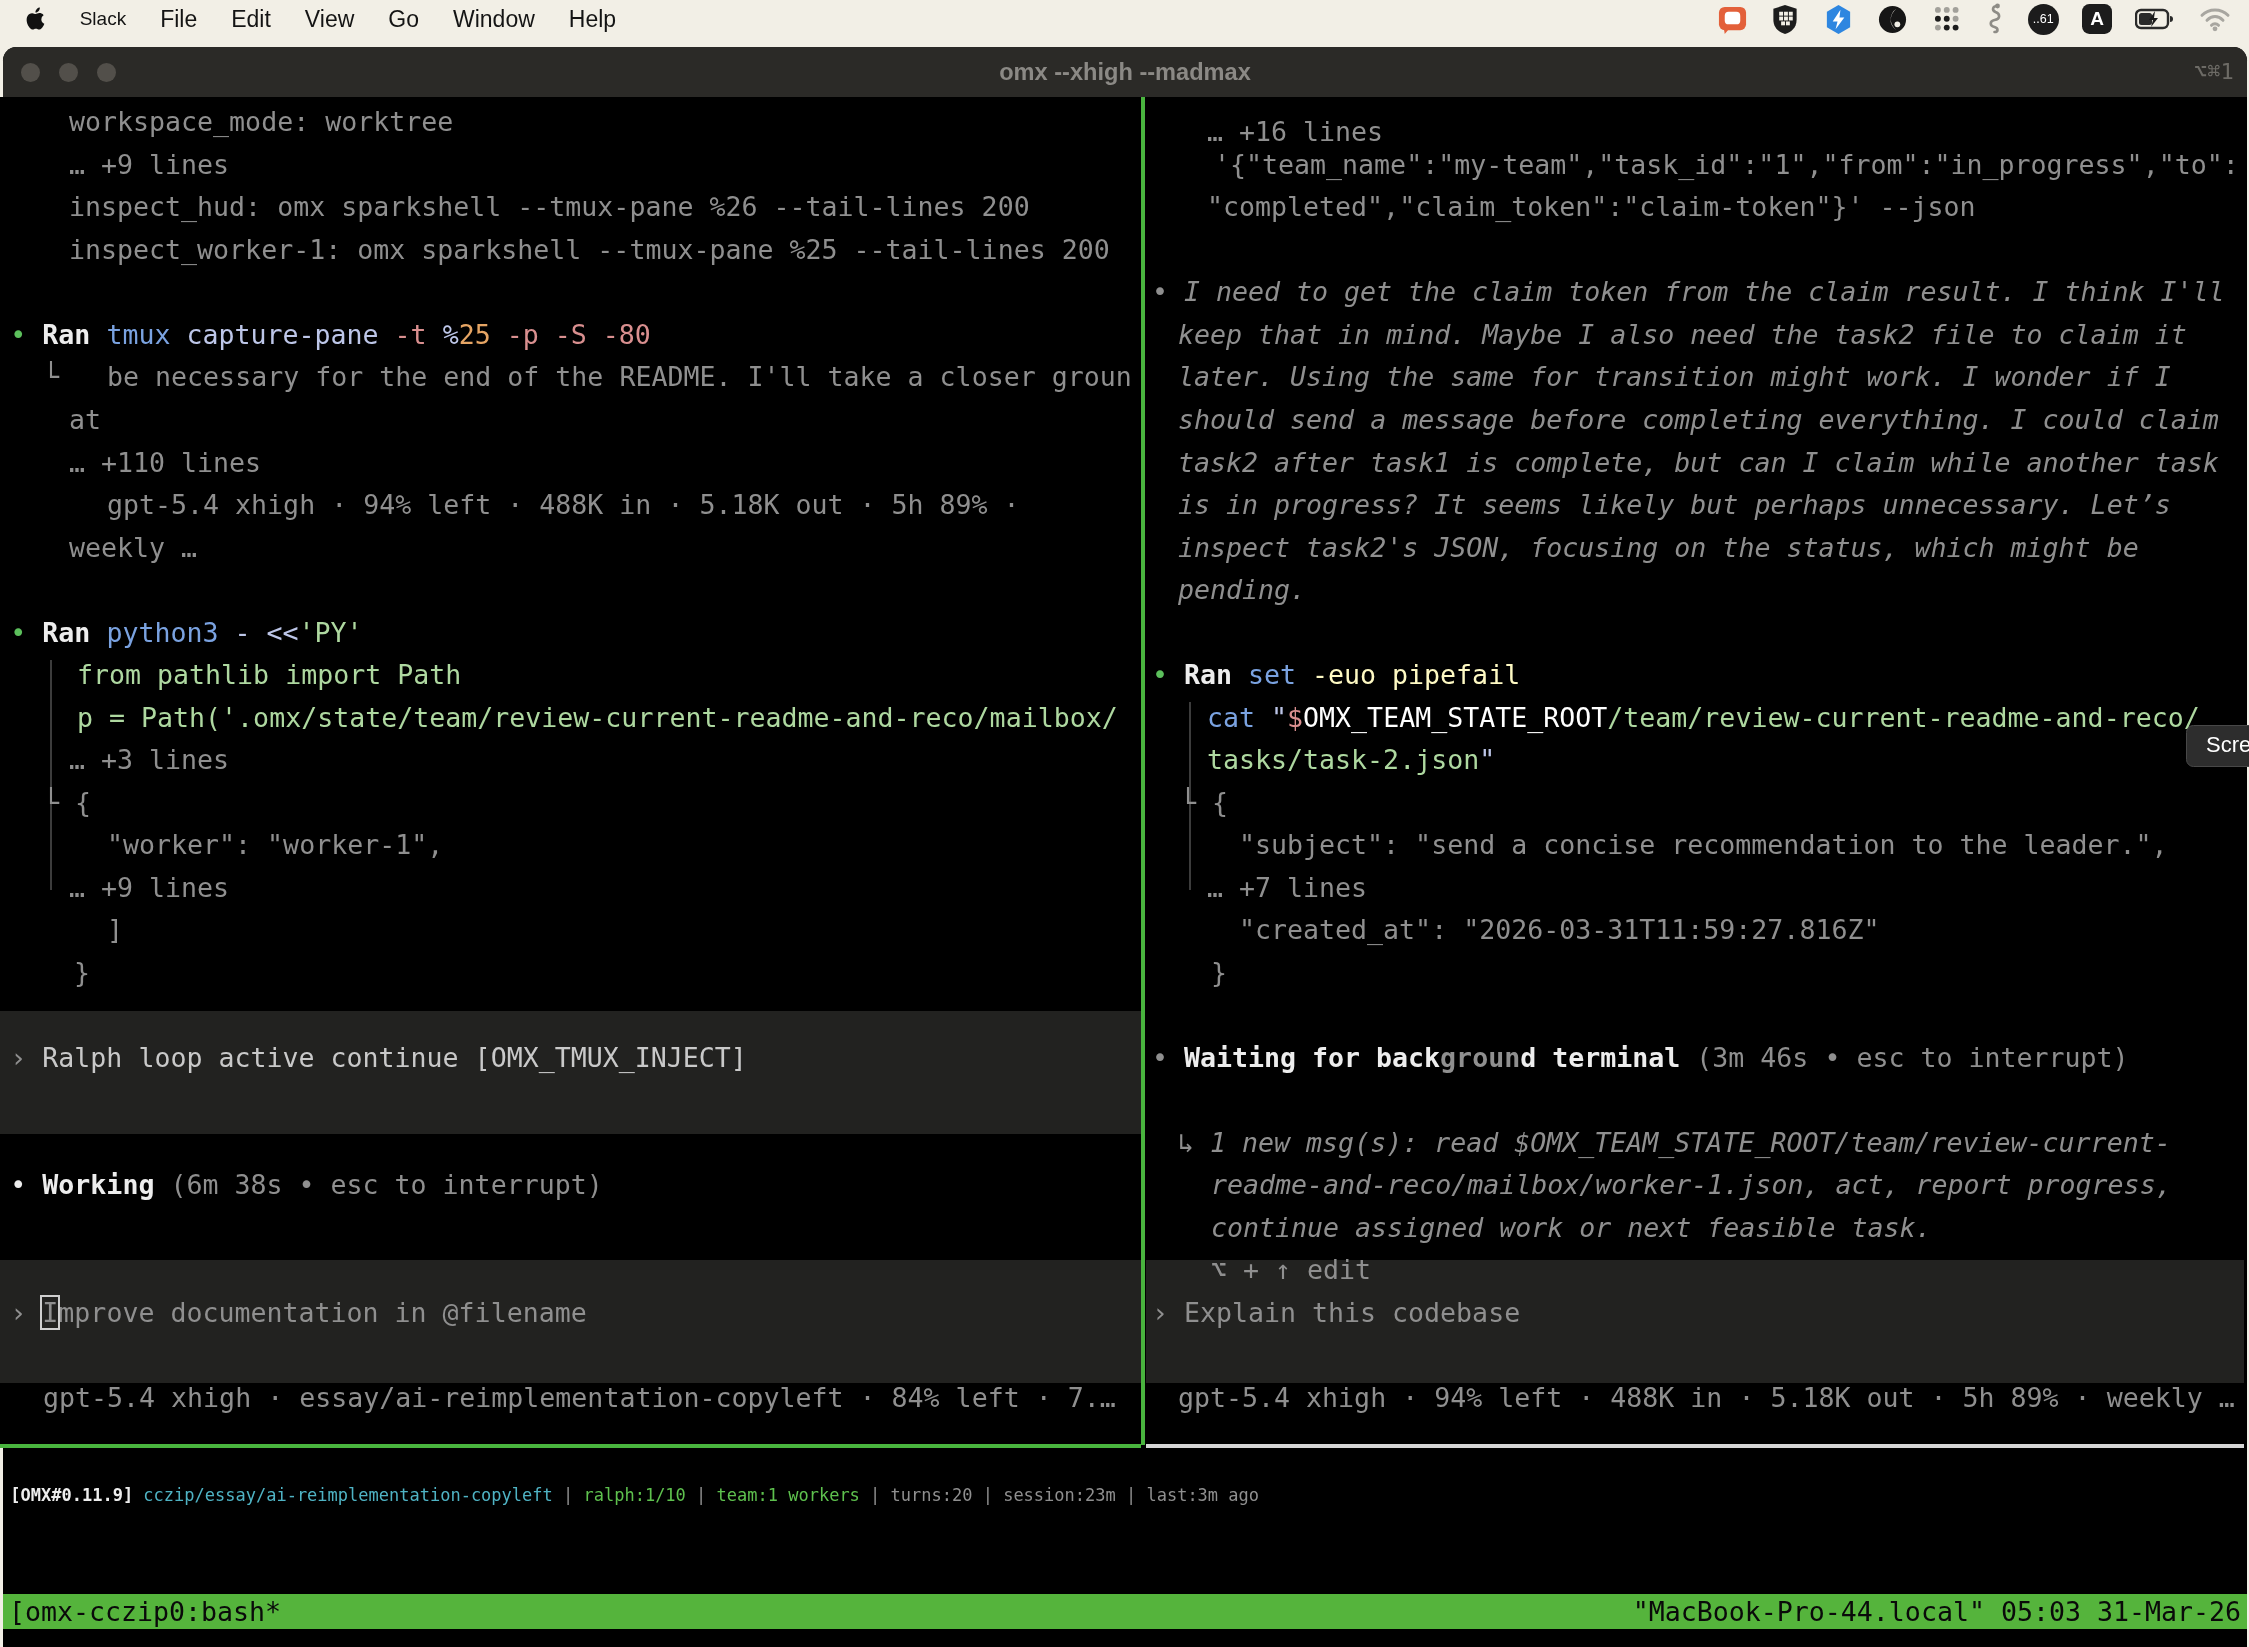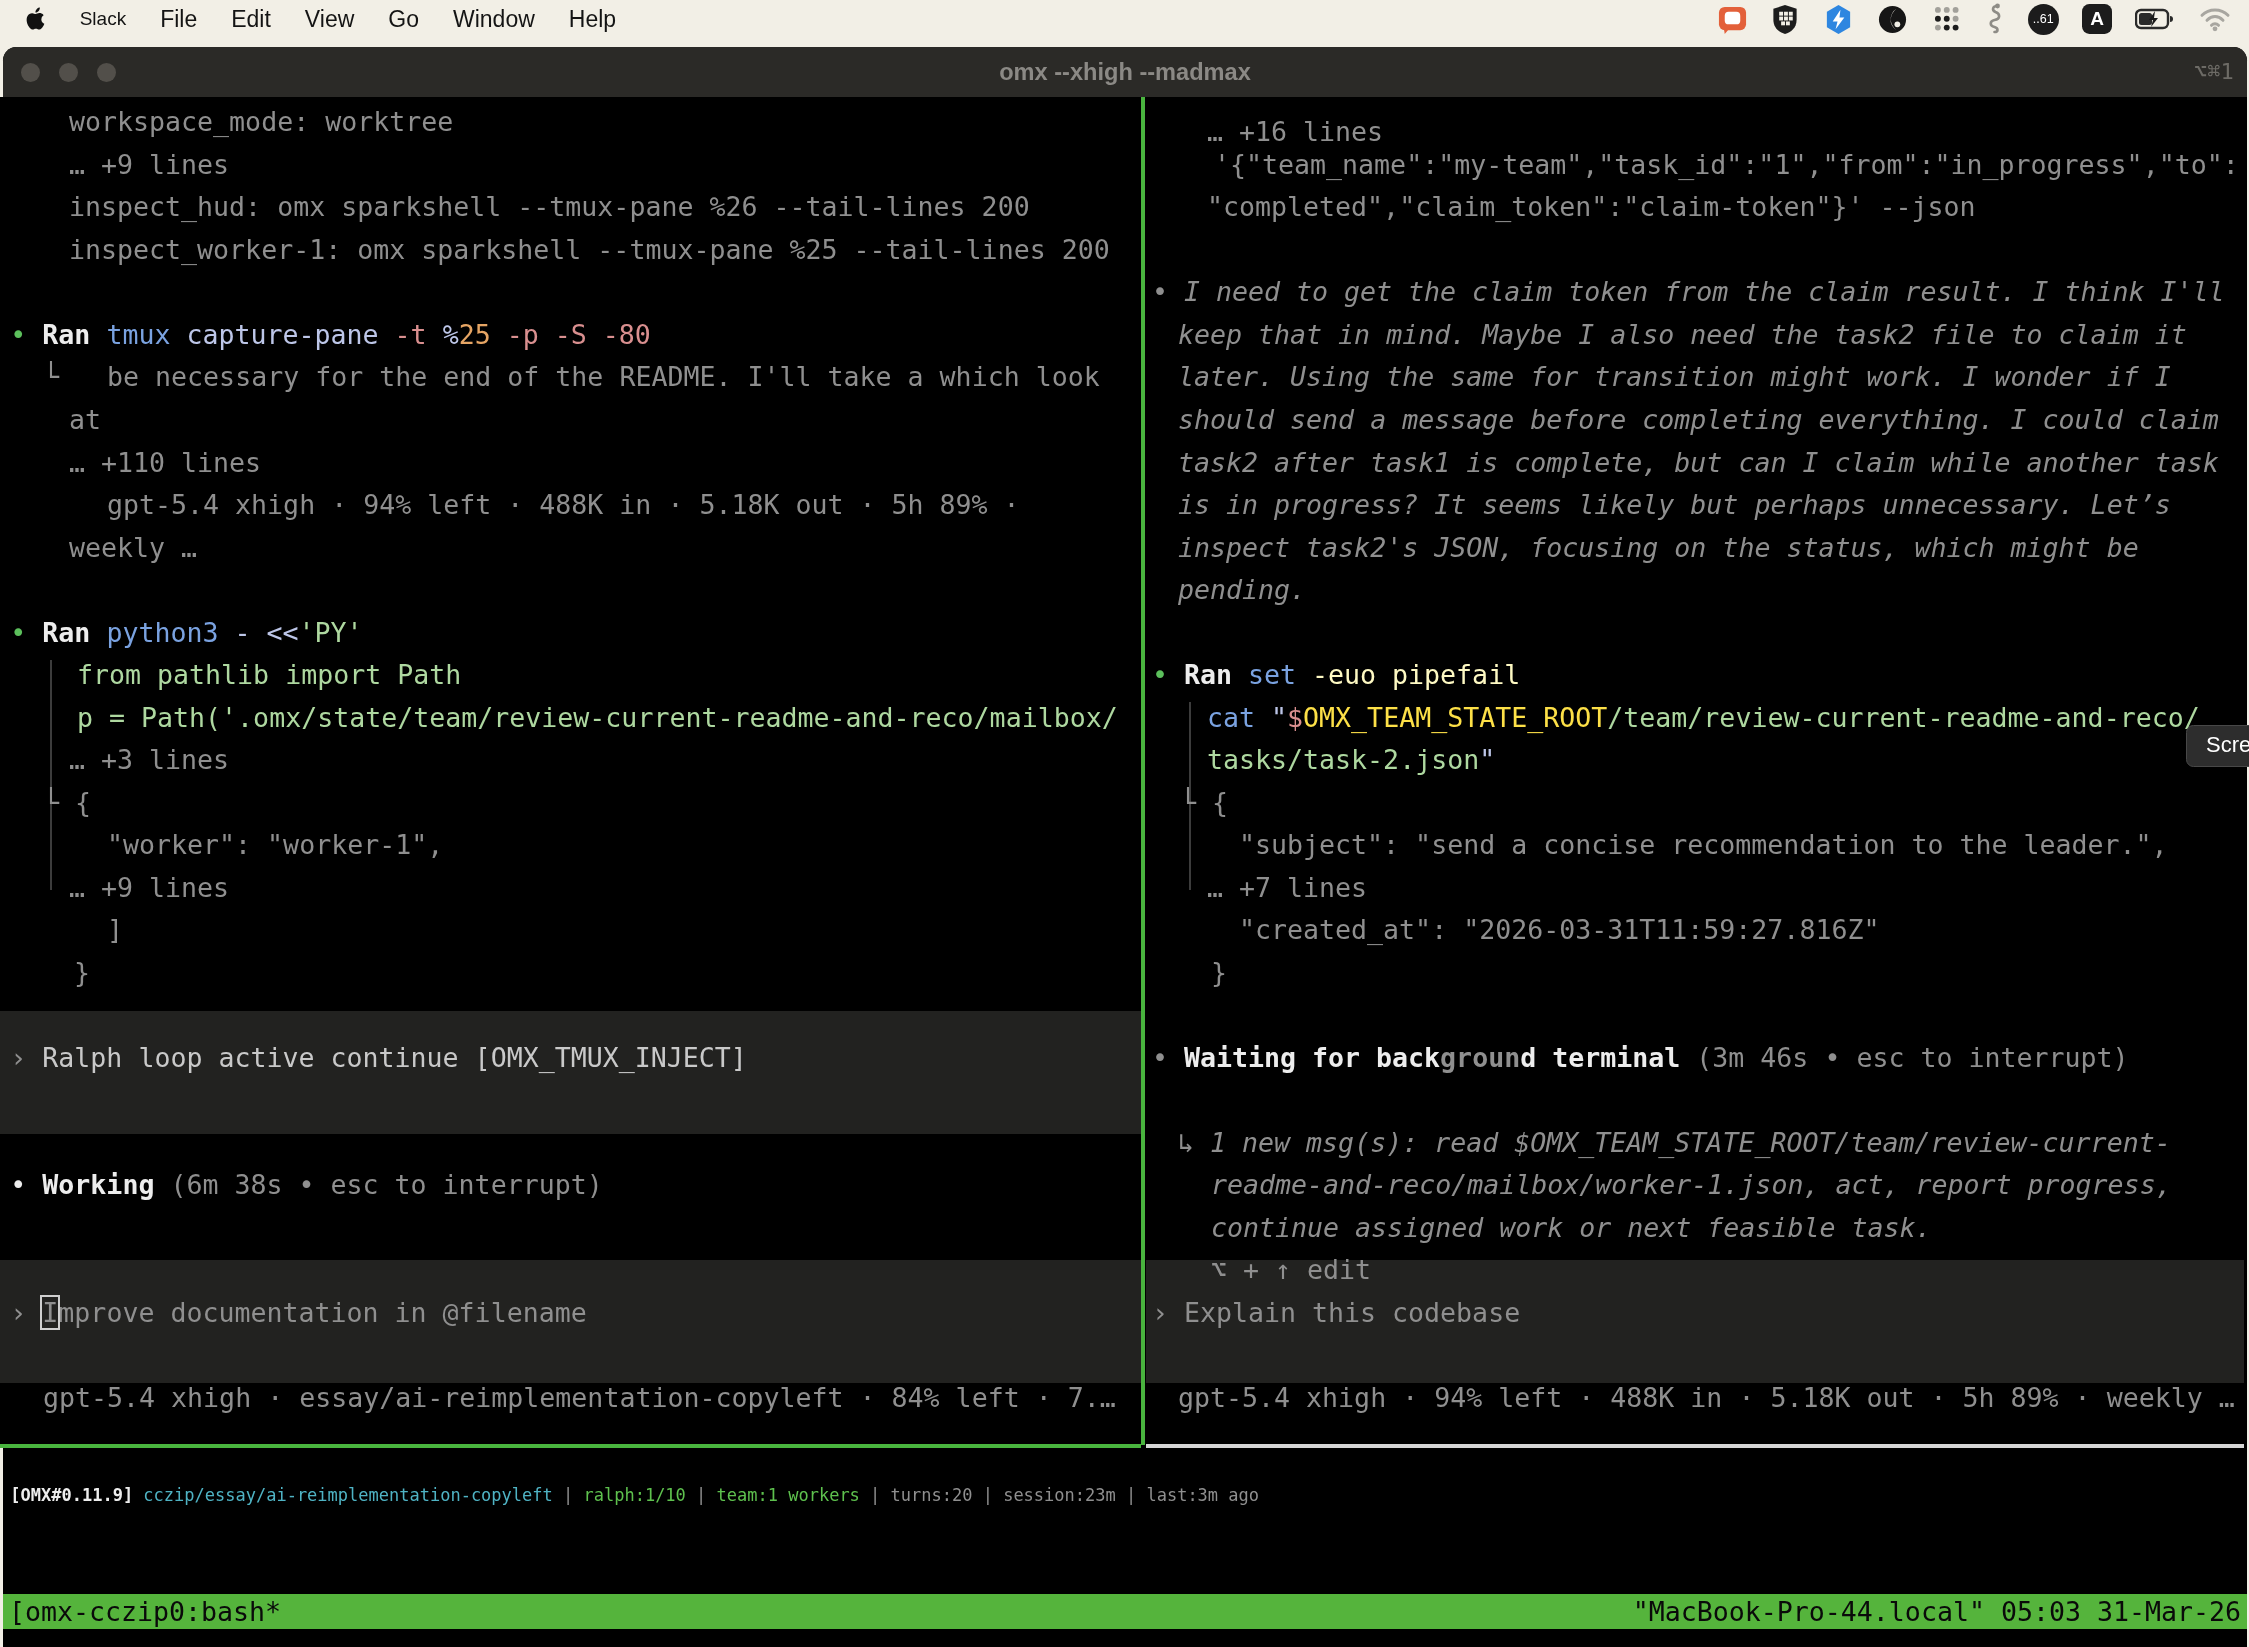--- a/index.html
+++ b/index.html
@@ -162,21 +162,21 @@
 
   <div class="pane" id="pane-left">
     <div class="band" style="top:914px;height:123px;"></div>
     <div class="band" style="top:1163px;height:123px;"></div>
     <div class="guide" style="left:50px;top:563px;height:230px;"></div>
   <div class="trow" style="top: 7.4px; left: 69px;"><span style="color: rgb(143, 143, 143);">workspace_mode: worktree</span></div>
       <div class="trow" style="top: 50px; left: 69px;"><span style="color: rgb(143, 143, 143);">… +9 lines</span></div>
       <div class="trow" style="top: 92px; left: 69px;"><span style="color: rgb(143, 143, 143);">inspect_hud: omx sparkshell --tmux-pane %26 --tail-lines 200</span></div>
       <div class="trow" style="top: 135px; left: 69px;"><span style="color: rgb(143, 143, 143);">inspect_worker-1: omx sparkshell --tmux-pane %25 --tail-lines 200</span></div>
       <div class="trow" style="top: 220px; left: 10.3px;"><span style="color: rgb(92, 192, 92);">• </span><span style="color: rgb(237, 237, 237); font-weight: bold;">Ran </span><span style="color: rgb(122, 162, 224);">tmux </span><span style="color: rgb(189, 198, 232);">capture-pane </span><span style="color: rgb(217, 143, 143);">-t </span><span style="color: rgb(189, 198, 232);">%</span><span style="color: rgb(230, 165, 100);">25 </span><span style="color: rgb(217, 143, 143);">-p -S -80</span></div>
-      <div class="trow" style="top: 262px; left: 43px;"><span style="color: rgb(143, 143, 143);">└</span><span style="color: rgb(143, 143, 143);">   be necessary for the end of the README. I'll take a which look</span></div>
+      <div class="trow" style="top: 262px; left: 43px;"><span style="color: rgb(143, 143, 143);">└</span><span style="color: rgb(143, 143, 143);">   be necessary for the end of the README. I'll take a closer groun</span></div>
       <div class="trow" style="top: 305px; left: 69px;"><span style="color: rgb(143, 143, 143);">at</span></div>
       <div class="trow" style="top: 348px; left: 69px;"><span style="color: rgb(143, 143, 143);">… +110 lines</span></div>
       <div class="trow" style="top: 390px; left: 107px;"><span style="color: rgb(143, 143, 143);">gpt-5.4 xhigh · 94% left · 488K in · 5.18K out · 5h 89% ·</span></div>
       <div class="trow" style="top: 433px; left: 69px;"><span style="color: rgb(143, 143, 143);">weekly …</span></div>
       <div class="trow" style="top: 518px; left: 10.3px;"><span style="color: rgb(92, 192, 92);">• </span><span style="color: rgb(237, 237, 237); font-weight: bold;">Ran </span><span style="color: rgb(122, 162, 224);">python3 </span><span style="color: rgb(189, 198, 232);">- </span><span style="color: rgb(189, 198, 232);">&lt;&lt;</span><span style="color: rgb(174, 216, 160);">'PY'</span></div>
       <div class="trow" style="top: 560px; left: 77px;"><span style="color: rgb(174, 216, 160);">from pathlib import Path</span></div>
       <div class="trow" style="top: 603px; left: 77px;"><span style="color: rgb(174, 216, 160);">p = Path('.omx/state/team/review-current-readme-and-reco/mailbox/</span></div>
       <div class="trow" style="top: 645px; left: 69px;"><span style="color: rgb(143, 143, 143);">… +3 lines</span></div>
       <div class="trow" style="top: 688px; left: 43px;"><span style="color: rgb(143, 143, 143);">└ </span><span style="color: rgb(143, 143, 143);">{</span></div>
       <div class="trow" style="top: 730px; left: 107px;"><span style="color: rgb(143, 143, 143);">"worker": "worker-1",</span></div>
@@ -197,21 +197,21 @@
       <div class="trow" style="top: 92px; left: 61px;"><span style="color: rgb(143, 143, 143);">"completed","claim_token":"claim-token"}' --json</span></div>
       <div class="trow" style="top: 177px; left: 5.9px;"><span style="color: rgb(143, 143, 143);">• </span><span style="color: rgb(143, 143, 143); font-style: italic;">I need to get the claim token from the claim result. I think I'll</span></div>
       <div class="trow" style="top: 220px; left: 32px;"><span style="color: rgb(143, 143, 143); font-style: italic;">keep that in mind. Maybe I also need the task2 file to claim it</span></div>
       <div class="trow" style="top: 262px; left: 32px;"><span style="color: rgb(143, 143, 143); font-style: italic;">later. Using the same for transition might work. I wonder if I</span></div>
       <div class="trow" style="top: 305px; left: 32px;"><span style="color: rgb(143, 143, 143); font-style: italic;">should send a message before completing everything. I could claim</span></div>
       <div class="trow" style="top: 348px; left: 32px;"><span style="color: rgb(143, 143, 143); font-style: italic;">task2 after task1 is complete, but can I claim while another task</span></div>
       <div class="trow" style="top: 390px; left: 32px;"><span style="color: rgb(143, 143, 143); font-style: italic;">is in progress? It seems likely but perhaps unnecessary. Let’s</span></div>
       <div class="trow" style="top: 433px; left: 32px;"><span style="color: rgb(143, 143, 143); font-style: italic;">inspect task2's JSON, focusing on the status, which might be</span></div>
       <div class="trow" style="top: 475px; left: 32px;"><span style="color: rgb(143, 143, 143); font-style: italic;">pending.</span></div>
       <div class="trow" style="top: 560px; left: 5.9px;"><span style="color: rgb(92, 192, 92);">• </span><span style="color: rgb(237, 237, 237); font-weight: bold;">Ran </span><span style="color: rgb(122, 162, 224);">set </span><span style="color: #fef9c3;">-euo pipefail</span></div>
-      <div class="trow" style="top: 603px; left: 61px;"><span style="color: rgb(122, 162, 224);">cat </span><span style="color: rgb(189, 198, 232);">"</span><span style="color: rgb(217, 143, 143);">$</span><span style="color: #fde047;">OMX_TEAM_STATE_ROOT</span><span style="color: rgb(174, 216, 160);">/team/review-current-readme-and-reco/</span></div>
+      <div class="trow" style="top: 603px; left: 61px;"><span style="color: rgb(122, 162, 224);">cat </span><span style="color: rgb(189, 198, 232);">"</span><span style="color: rgb(217, 143, 143);">$</span><span style="color: #ffffff;">OMX_TEAM_STATE_ROOT</span><span style="color: rgb(174, 216, 160);">/team/review-current-readme-and-reco/</span></div>
       <div class="trow" style="top: 645px; left: 61px;"><span style="color: rgb(174, 216, 160);">tasks/task-2.json</span><span style="color: rgb(189, 198, 232);">"</span></div>
       <div class="trow" style="top: 688px; left: 34px;"><span style="color: rgb(143, 143, 143);">└ </span><span style="color: rgb(143, 143, 143);">{</span></div>
       <div class="trow" style="top: 730px; left: 93px;"><span style="color: rgb(143, 143, 143);">"subject": "send a concise recommendation to the leader.",</span></div>
       <div class="trow" style="top: 773px; left: 61px;"><span style="color: rgb(143, 143, 143);">… +7 lines</span></div>
       <div class="trow" style="top: 815px; left: 93px;"><span style="color: rgb(143, 143, 143);">"created_at": "2026-03-31T11:59:27.816Z"</span></div>
       <div class="trow" style="top: 858px; left: 65px;"><span style="color: rgb(143, 143, 143);">}</span></div>
       <div class="trow" style="top: 943px; left: 5.9px;"><span style="color: rgb(143, 143, 143);">• </span><span style="color: rgb(237, 237, 237); font-weight: bold;">Waiting for back</span><span style="color: rgb(143, 143, 143); font-weight: bold;">groun</span><span style="color: rgb(237, 237, 237); font-weight: bold;">d terminal</span><span style="color: rgb(143, 143, 143);"> (3m 46s • esc to interrupt)</span></div>
       <div class="trow" style="top: 1028px; left: 32px;"><span style="color: rgb(143, 143, 143);">↳ </span><span style="color: rgb(143, 143, 143); font-style: italic;">1 new msg(s): read $OMX_TEAM_STATE_ROOT/team/review-current-</span></div>
       <div class="trow" style="top: 1070px; left: 65px;"><span style="color: rgb(143, 143, 143); font-style: italic;">readme-and-reco/mailbox/worker-1.json, act, report progress,</span></div>
       <div class="trow" style="top: 1113px; left: 65px;"><span style="color: rgb(143, 143, 143); font-style: italic;">continue assigned work or next feasible task.</span></div>

